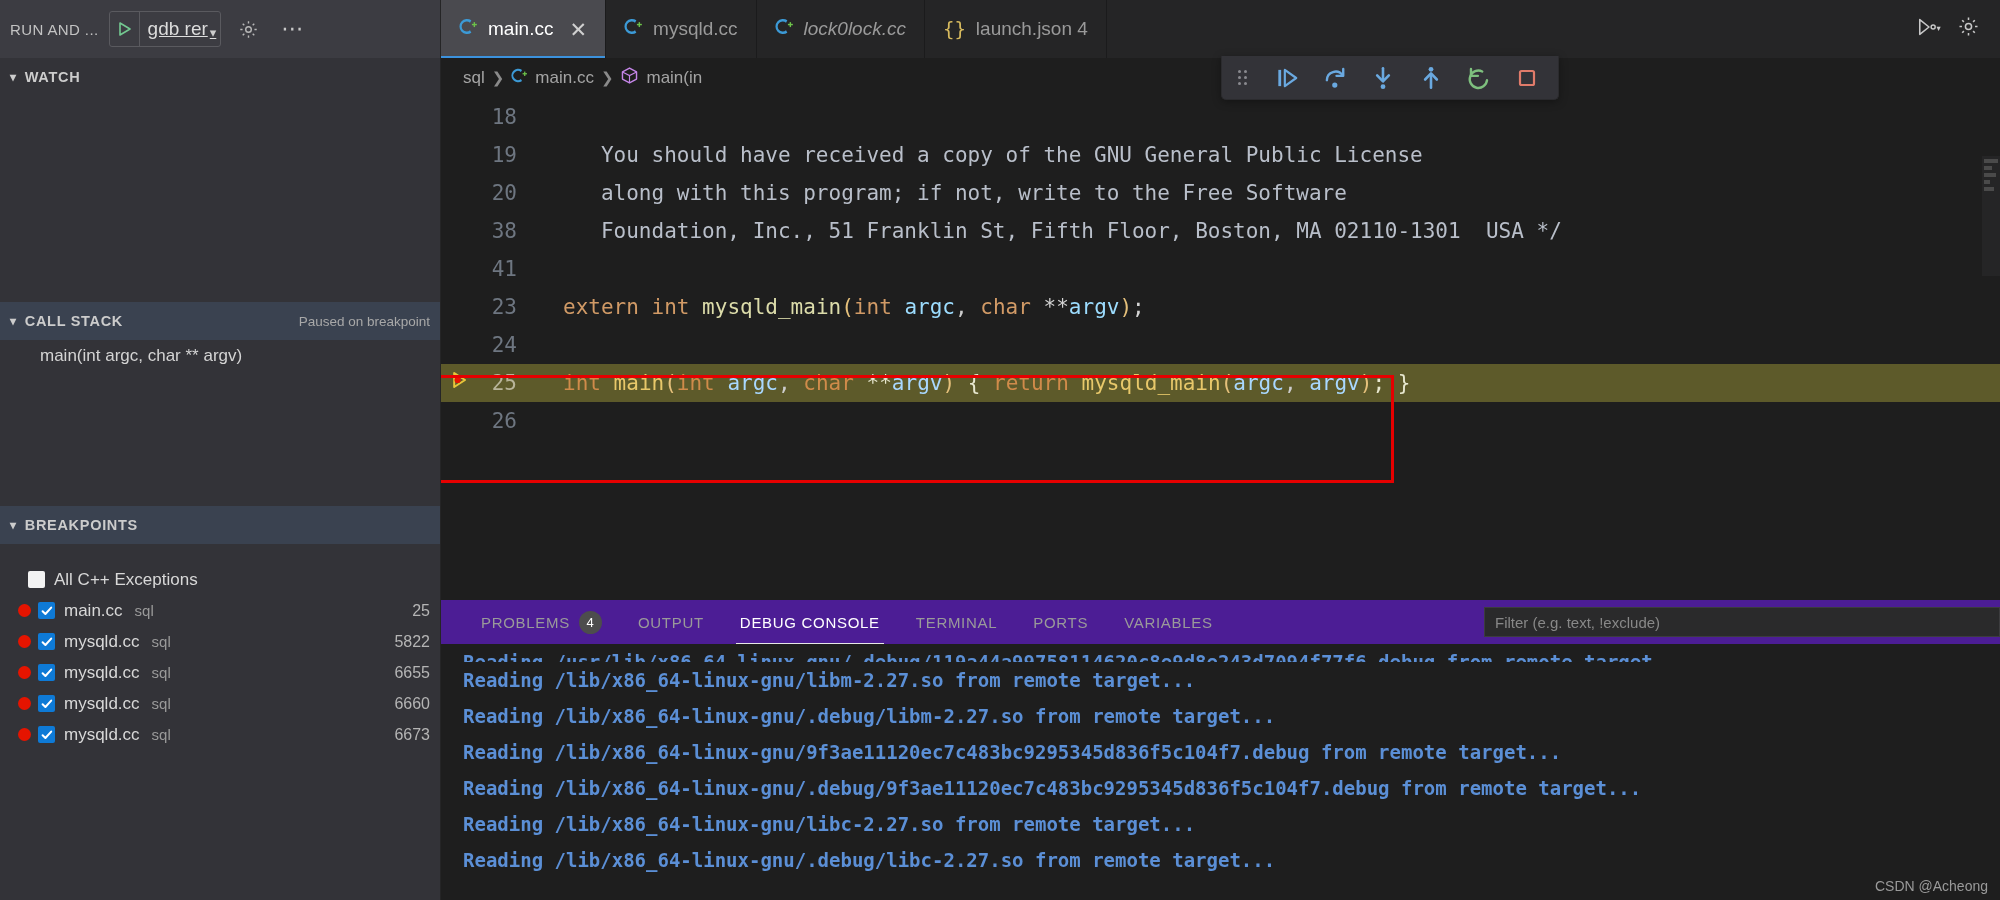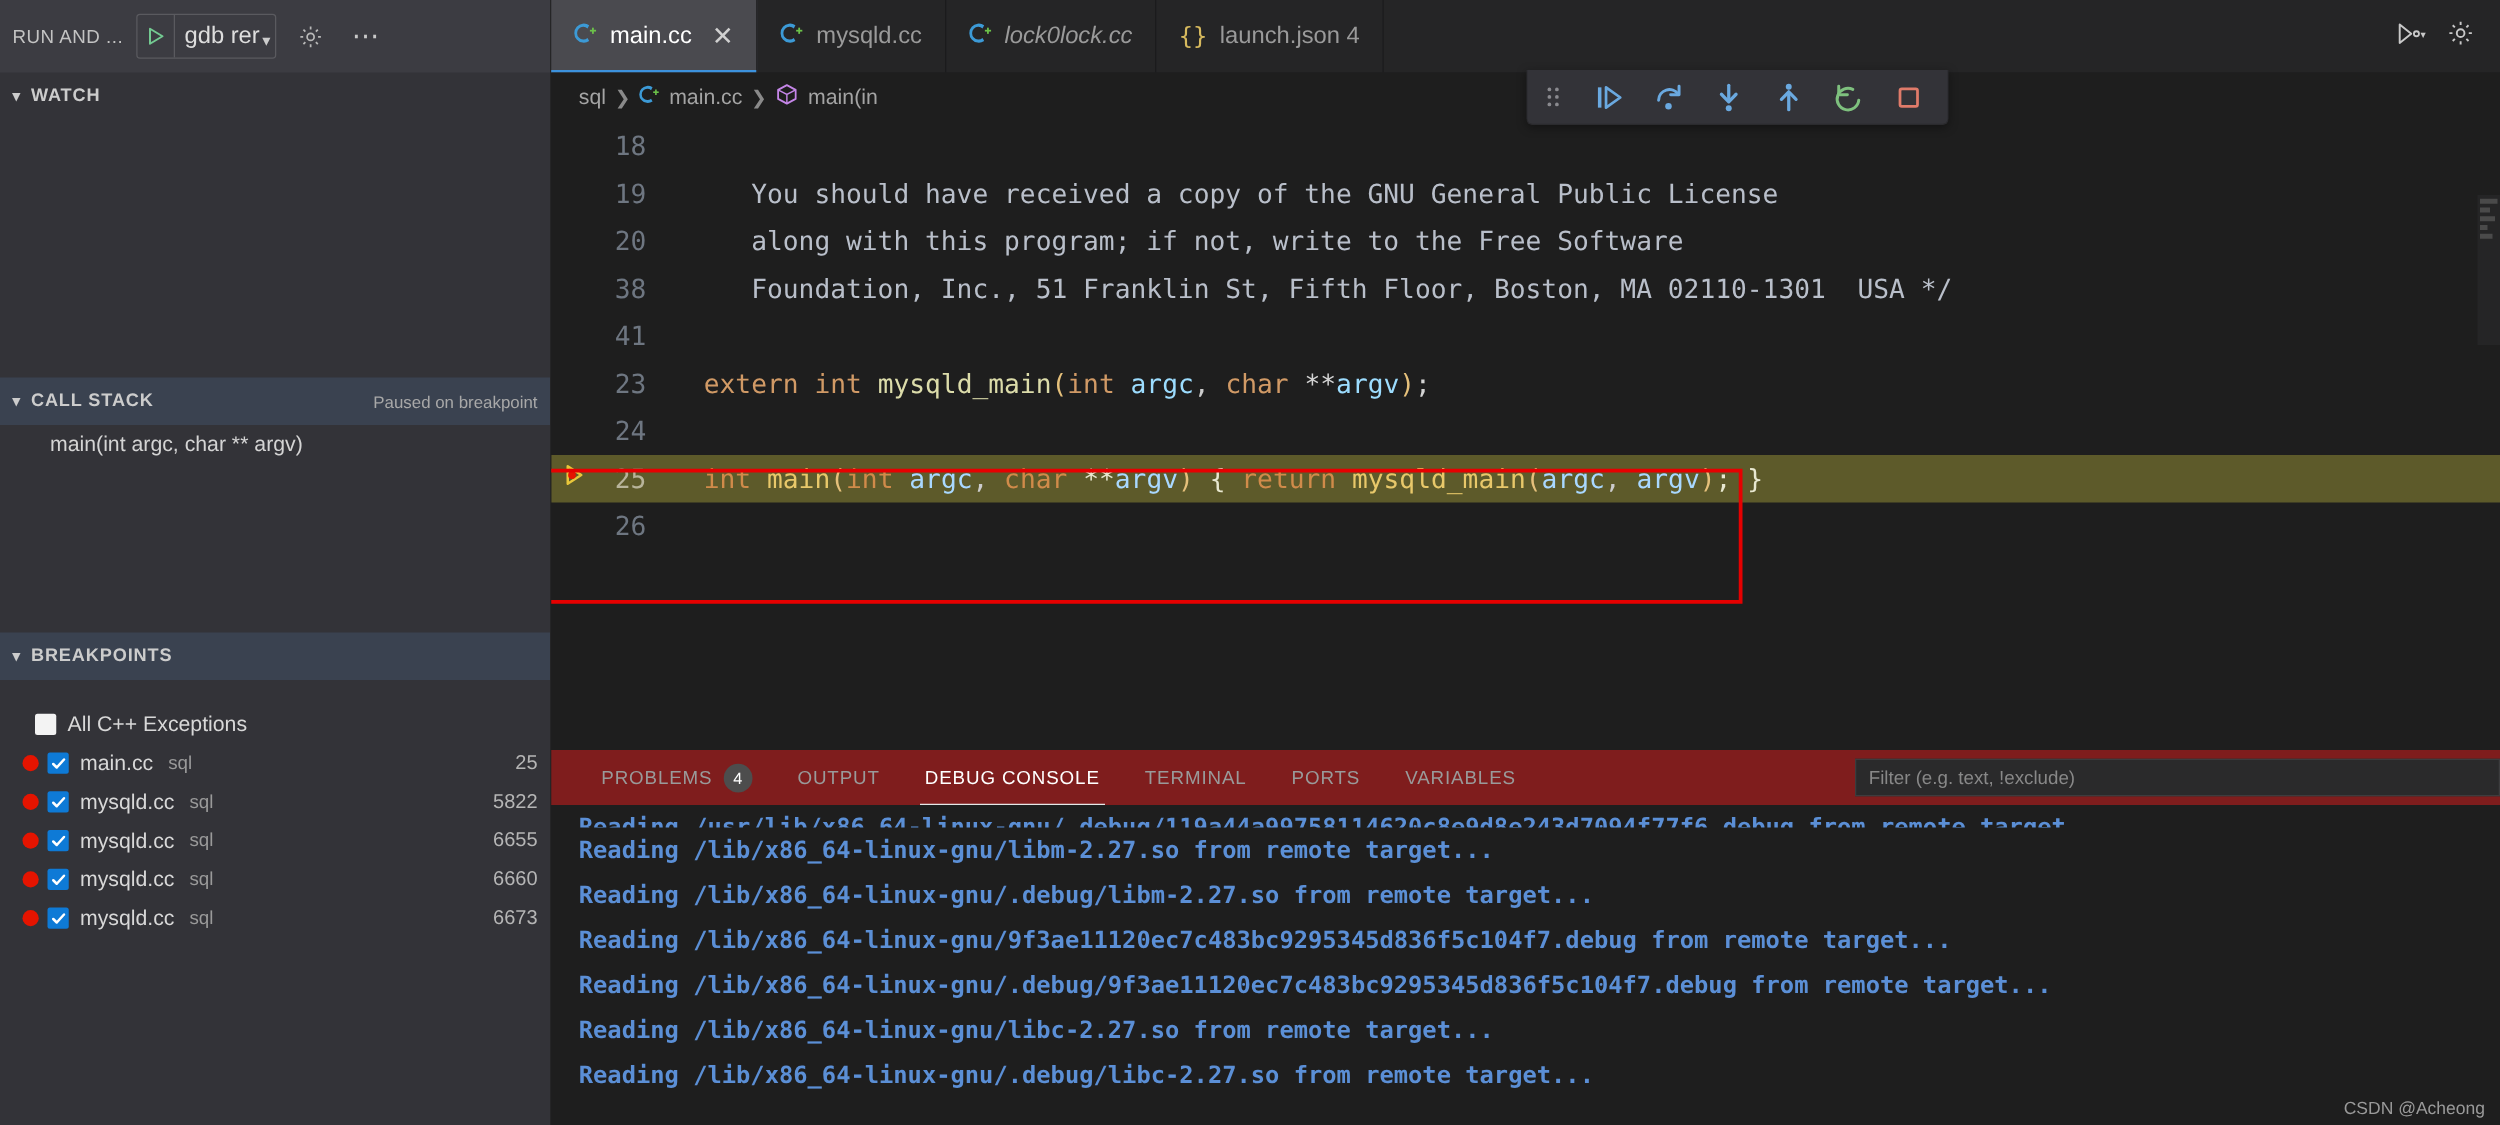--- a/index.html
+++ b/index.html
@@ -27,21 +27,21 @@
   .launch-box {
     display:flex; align-items:center; background:#3c3c42;
     border:1px solid #5a5a5f; border-radius:3px; height:36px;
   }
   .play-tri {
     width:30px; display:flex; align-items:center; justify-content:center;
     border-right:1px solid #5a5a5f; height:100%;
   }
   .launch-name {
     padding:0 4px 0 8px; font-size:19px; color:#ddd; max-width:108px;
-    overflow:hidden; white-space:nowrap; display:flex; align-items:flex-end; gap:2px;
+    overflow:hidden; white-space:nowrap; display:flex; align-items:flex-end; gap:2px;text-decoration:underline;
   }
   .ic-btn { width:34px; height:36px; display:flex; align-items:center; justify-content:center; }
 
   .sec-header {
     height:38px; display:flex; align-items:center; gap:8px; padding:0 10px;
     font-size:14.5px; font-weight:bold; letter-spacing:.7px; color:#ccc;
   }
   .sec-header.active { background:#3a4250; }
   .chev { font-size:12px; color:#ccc; display:inline-block; }
   .paused-note { margin-left:auto; font-size:13.5px; font-weight:normal; color:#a8a8a8; letter-spacing:0;}
@@ -129,21 +129,21 @@
 
   .redbox {
     position:absolute; left:-10px; top:277px; width:963px; height:108px;
     border:3px solid #e60000; pointer-events:none; z-index:20;
   }
 
   
   .panel { height:300px; background:#1e1e1e; display:flex; flex-direction:column; flex:none; }
   .panel-tabs {
     height:44px; display:flex; align-items:center; gap:0; padding-left:22px; flex:none;
-    background:#7f1d1d; position:relative;
+    background:#4c1d95; position:relative;
   }
   .ptab {
     font-size:15px; letter-spacing:.7px; color:#9a9a9a; padding:0 18px; height:44px;
     display:flex; align-items:center; gap:9px; position:relative; white-space:nowrap;
   }
   .ptab.active { color:#ffffff; }
   .ptab.active::after {
     content:""; position:absolute; left:14px; right:14px; bottom:0; height:1px; background:#e7e7e7;
   }
   .badge {

